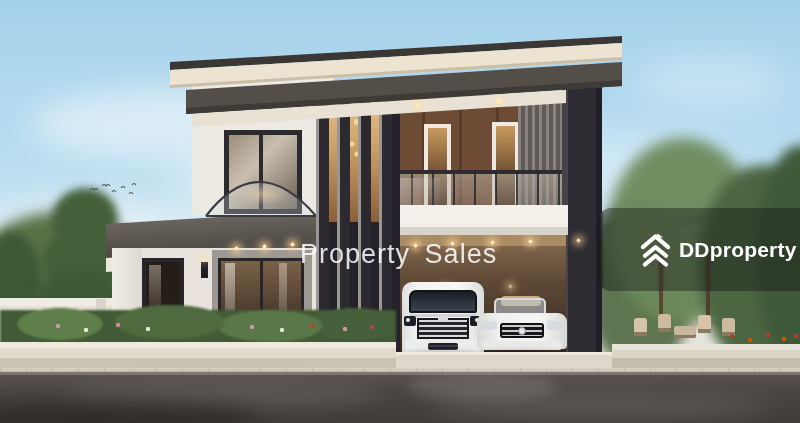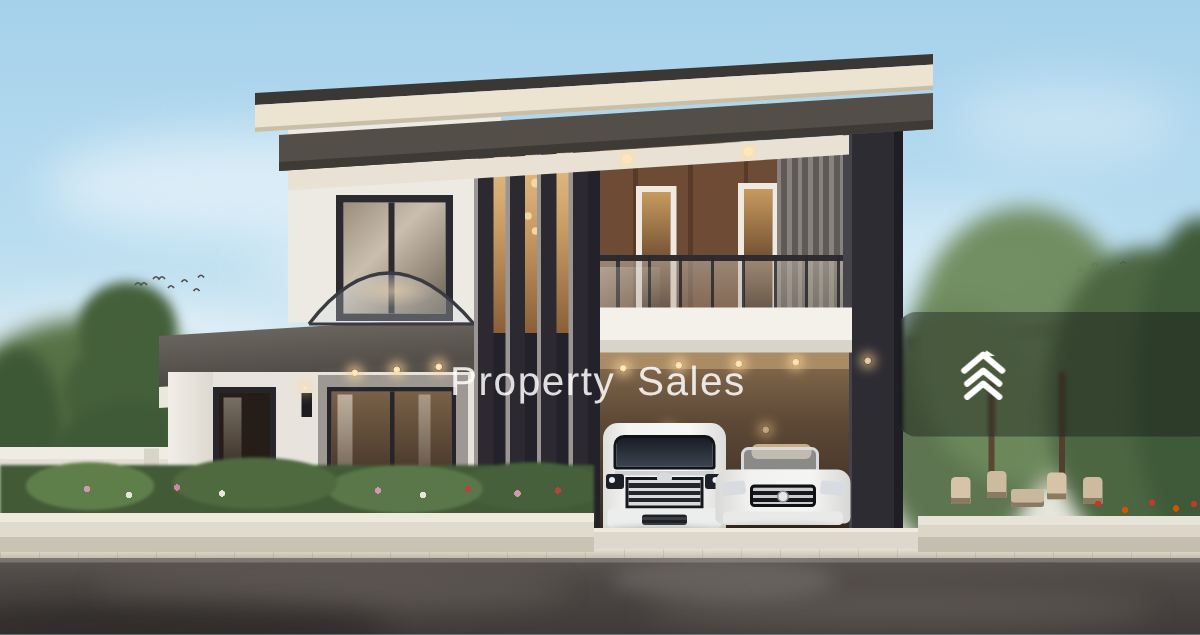--- a/index.html
+++ b/index.html
@@ -243,15 +243,16 @@
 
   <div class="abs" style="left:599px;top:208px;width:211px;height:83px;background:rgba(12,12,16,.38);border-radius:12px 0 0 12px;display:flex;align-items:center;padding-left:40px;box-sizing:border-box;backdrop-filter:blur(1.5px);">
     <svg width="33" height="40" viewBox="0 0 34 40" style="flex:0 0 auto;">
       <g stroke="#ffffff" stroke-width="4.2" fill="none" stroke-linejoin="round" stroke-linecap="round">
         <path d="M4 17 L17 6 L30 17"></path>
         <path d="M6 26 L17 17 L28 26"></path>
         <path d="M6 35 L17 26 L28 35"></path>
       </g>
       <polygon points="19,3 25,7 18,7" fill="#ffffff"></polygon>
     </svg>
+    <span style="margin-left:7px;color:#ffffff;font-size:21px;font-weight:700;letter-spacing:.2px;white-space:nowrap;">DDproperty</span>
   </div>
 
 </div>
 
 </body></html>

